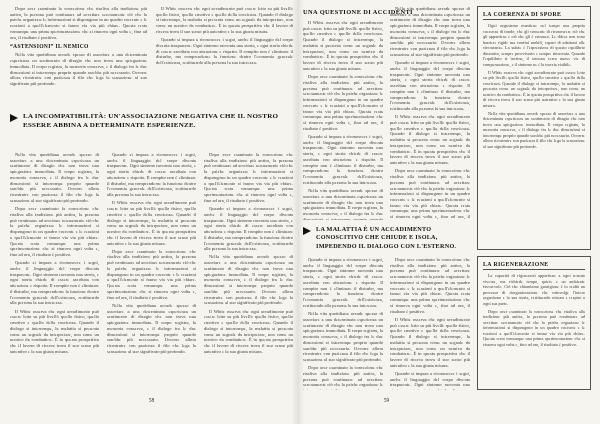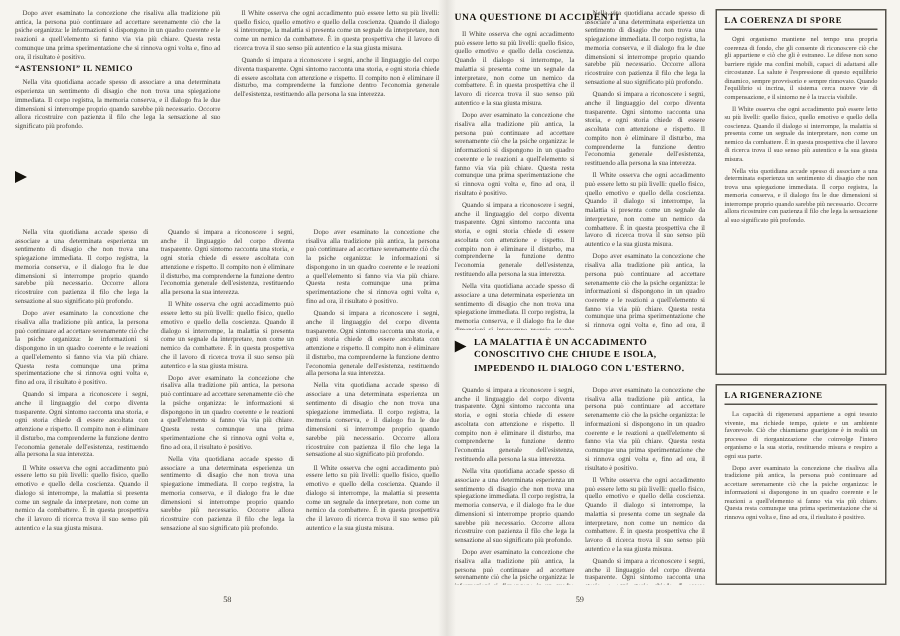--- a/index.html
+++ b/index.html
@@ -114,20 +114,21 @@
     <span class="para">Nella vita quotidiana accade spesso di associare a una determinata esperienza un sentimento di disagio che non trova una spiegazione immediata. Il corpo registra, la memoria conserva, e il dialogo fra le due dimensioni si interrompe proprio quando sarebbe più necessario. Occorre allora ricostruire con pazienza il filo che lega la sensazione al suo significato più profondo.</span>
   </div>
 
   <div class="col" style="left:156px;top:6px;width:137px;height:102px">
     <span class="para">Il White osserva che ogni accadimento può essere letto su più livelli: quello fisico, quello emotivo e quello della coscienza. Quando il dialogo si interrompe, la malattia si presenta come un segnale da interpretare, non come un nemico da combattere. È in questa prospettiva che il lavoro di ricerca trova il suo senso più autentico e la sua giusta misura.</span>
     <span class="para">Quando si impara a riconoscere i segni, anche il linguaggio del corpo diventa trasparente. Ogni sintomo racconta una storia, e ogni storia chiede di essere ascoltata con attenzione e rispetto. Il compito non è eliminare il disturbo, ma comprenderne la funzione dentro l'economia generale dell'esistenza, restituendo alla persona la sua interezza.</span>
   </div>
 
   <div class="quote" style="left:10px;top:112px;width:283px;height:36px">
     <span class="arrow"></span>
+    <span class="quote-text">LA INCOMPATIBILITÀ: UN'ASSOCIAZIONE NEGATIVA CHE IL NOSTRO ESSERE ABBINA A DETERMINATE ESPERIENZE.</span>
   </div>
 
   <div class="col" style="left:10px;top:152px;width:89px;height:238px">
     <span class="para">Nella vita quotidiana accade spesso di associare a una determinata esperienza un sentimento di disagio che non trova una spiegazione immediata. Il corpo registra, la memoria conserva, e il dialogo fra le due dimensioni si interrompe proprio quando sarebbe più necessario. Occorre allora ricostruire con pazienza il filo che lega la sensazione al suo significato più profondo.</span>
     <span class="para">Dopo aver esaminato la concezione che risaliva alla tradizione più antica, la persona può continuare ad accettare serenamente ciò che la psiche organizza: le informazioni si dispongono in un quadro coerente e le reazioni a quell'elemento si fanno via via più chiare. Questa resta comunque una prima sperimentazione che si rinnova ogni volta e, fino ad ora, il risultato è positivo.</span>
     <span class="para">Quando si impara a riconoscere i segni, anche il linguaggio del corpo diventa trasparente. Ogni sintomo racconta una storia, e ogni storia chiede di essere ascoltata con attenzione e rispetto. Il compito non è eliminare il disturbo, ma comprenderne la funzione dentro l'economia generale dell'esistenza, restituendo alla persona la sua interezza.</span>
     <span class="para">Il White osserva che ogni accadimento può essere letto su più livelli: quello fisico, quello emotivo e quello della coscienza. Quando il dialogo si interrompe, la malattia si presenta come un segnale da interpretare, non come un nemico da combattere. È in questa prospettiva che il lavoro di ricerca trova il suo senso più autentico e la sua giusta misura.</span>
   </div>
 
   <div class="col" style="left:107px;top:152px;width:89px;height:238px">

